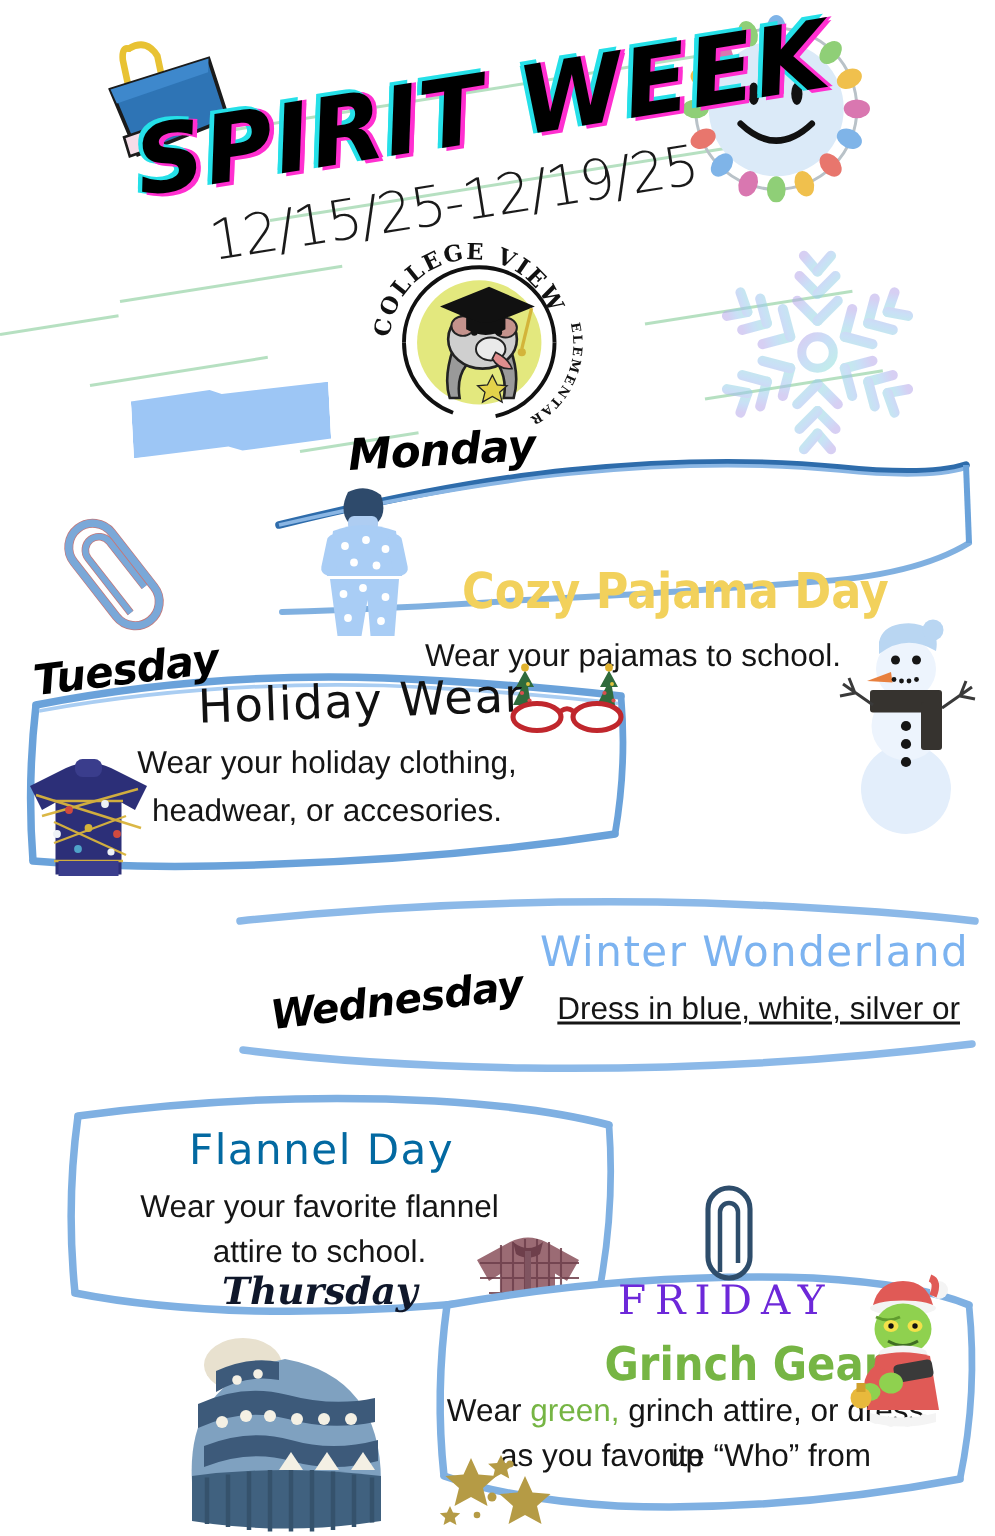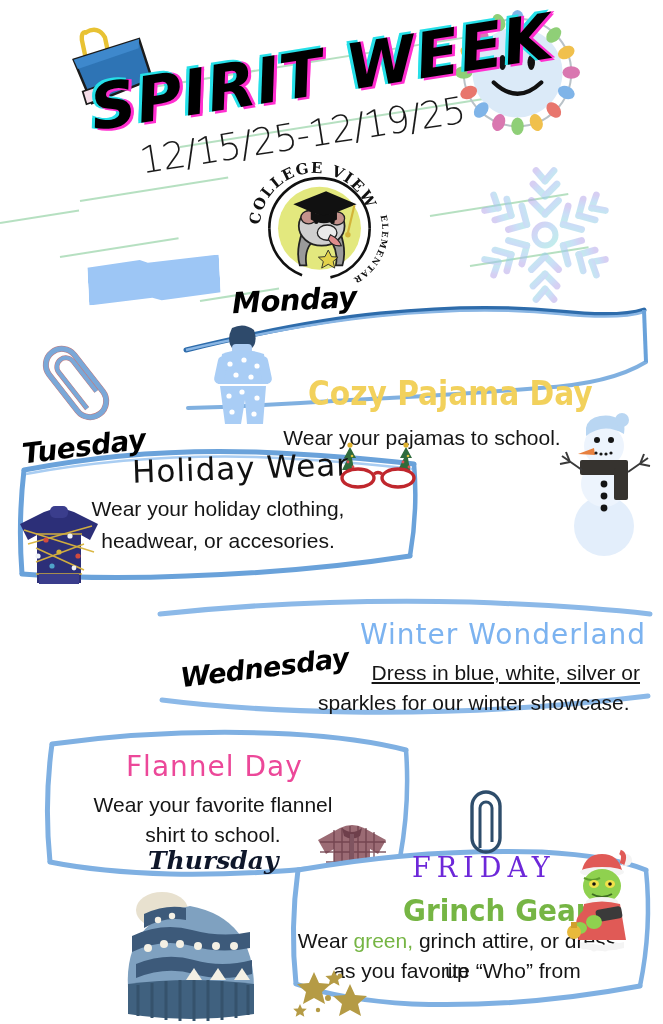--- a/index.html
+++ b/index.html
@@ -44,21 +44,21 @@
 
   
   .theme{position:absolute;white-space:nowrap;font-weight:bold;}
   .theme.cozy{font-family:"DejaVu Sans Condensed","DejaVu Sans",sans-serif;
     font-size:33px;color:#f2d15c;letter-spacing:0px;}
   .theme.holiday{font-family:"DejaVu Sans",sans-serif;font-weight:normal;
     font-size:31px;color:#111;transform:rotate(-2deg);letter-spacing:1px;}
   .theme.winter{font-family:"DejaVu Sans",sans-serif;font-weight:normal;
     font-size:28px;color:#7cb3f0;letter-spacing:1px;}
   .theme.flannel{font-family:"DejaVu Sans",sans-serif;font-weight:normal;
-    font-size:28px;color:#ec4899;letter-spacing:1px;}
+    font-size:28px;color:#0369a1;letter-spacing:1px;}
   .theme.grinch{font-family:"DejaVu Sans Condensed","DejaVu Sans",sans-serif;
     font-size:31px;color:#76b544;}
 
   
   .body-txt{position:absolute;font-family:"Liberation Sans",sans-serif;
     font-size:21px;line-height:30px;color:#151515;text-align:center;}
   .grn{color:#76b544;}
 
   
   .art{position:absolute;}
@@ -316,32 +316,31 @@
   </svg>
 
   <svg class="art" style="left:150px;top:592px;width:510px;height:130px;" viewBox="0 0 510 130">
     <path d="M10 22 Q160 6 320 10 Q430 14 500 22 L498 104 Q350 122 200 120 Q90 118 12 108 Z" fill="#fff"></path>
     <path d="M10 22 Q160 6 320 10 Q430 14 500 22" fill="none" stroke="#8cb9e8" stroke-width="5" stroke-linecap="round"></path>
     <path d="M12 108 Q90 118 200 120 Q350 122 498 104" fill="none" stroke="#8cb9e8" stroke-width="5" stroke-linecap="round"></path>
   </svg>
   <div class="theme winter" style="left:360px;top:618px;">Winter Wonderland</div>
   <div class="dayname italic" style="left:180px;top:652px;transform:rotate(-7deg);font-size:27px;">Wednesday</div>
   <div class="body-txt" style="left:330px;top:658px;width:310px;text-align:right;text-decoration:underline;">Dress in blue, white, silver or</div>
-  <div class="body-txt" style="left:318px;top:688px;width:330px;text-align:left;">sparkles for our winter showcase.</div>
 
   <svg class="art" style="left:30px;top:726px;width:390px;height:160px;" viewBox="0 0 390 160">
     <path d="M22 18 Q140 2 260 8 Q330 12 376 24 L370 132 Q250 150 140 148 Q70 146 20 136 Z" fill="#fff"></path>
     <path d="M22 18 Q140 2 260 8 Q330 12 376 24" fill="none" stroke="#7fb0e2" stroke-width="5" stroke-linecap="round"></path>
     <path d="M376 24 Q380 78 370 132" fill="none" stroke="#7fb0e2" stroke-width="4.5"></path>
     <path d="M370 132 Q250 150 140 148 Q70 146 20 136" fill="none" stroke="#7fb0e2" stroke-width="5" stroke-linecap="round"></path>
     <path d="M20 136 Q14 76 22 18" fill="none" stroke="#7fb0e2" stroke-width="5"></path>
   </svg>
   <div class="theme flannel" style="left:126px;top:750px;">Flannel Day</div>
   <div class="body-txt" style="left:58px;top:790px;width:310px;">Wear your favorite flannel</div>
-  <div class="body-txt" style="left:58px;top:820px;width:310px;">shirt to school.</div>
+  <div class="body-txt" style="left:58px;top:820px;width:310px;">attire to school.</div>
   <div class="script" style="left:148px;top:846px;">Thursday</div>
 
   <svg class="art" style="left:312px;top:818px;width:80px;height:80px;" viewBox="0 0 80 80">
     <path d="M28 10 q12 -6 24 0 l22 12 l-8 14 l-8 -5 l0 42 l-36 0 l0 -42 l-8 5 l-8 -14 z" fill="#9b6b74"></path>
     <g stroke="#6e3f4b" stroke-width="1.4" opacity=".85">
       <path d="M22 12 L22 78"></path>
         <path d="M30 10 L30 78"></path>
         <path d="M38 8 L38 78"></path>
       <path d="M46 8 L46 78"></path>
         <path d="M54 10 L54 78"></path>

